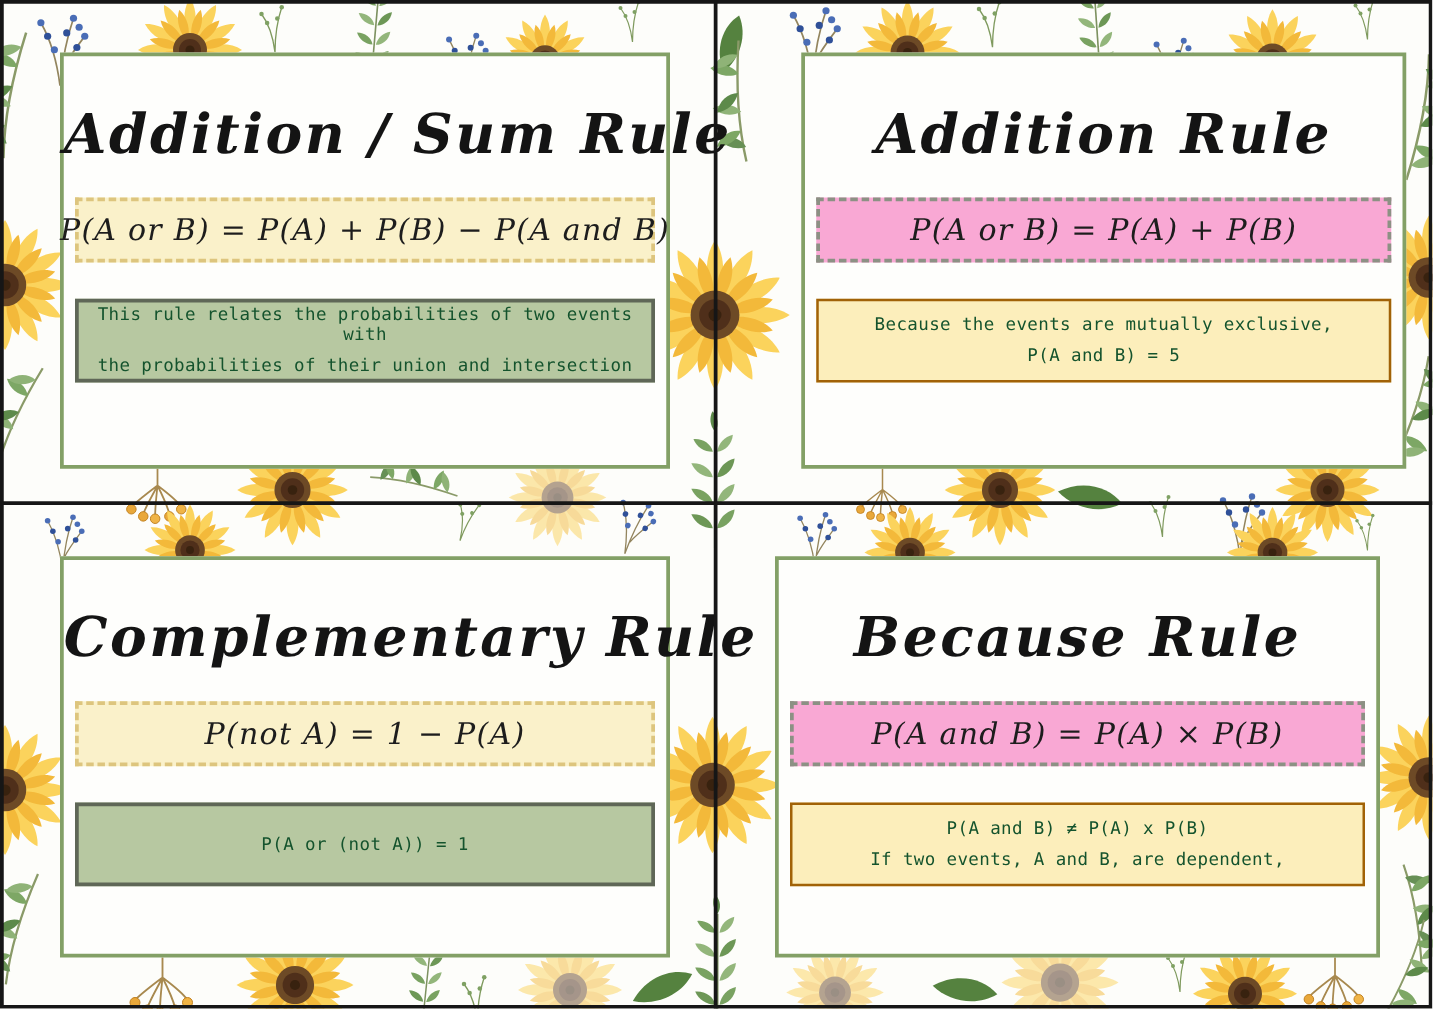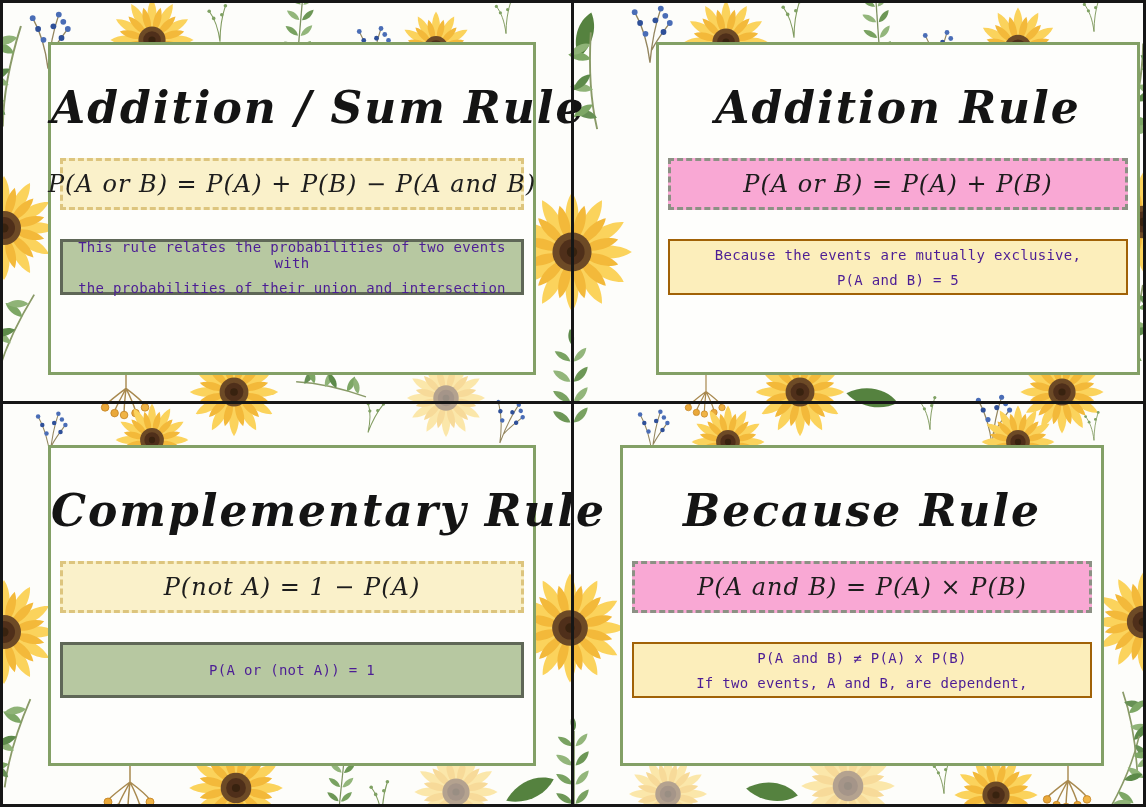--- a/index.html
+++ b/index.html
@@ -7,38 +7,38 @@
          font-family:"DejaVu Sans", sans-serif;}
   .deco{position:absolute;left:0;top:0;z-index:1;}
   .pale{opacity:.5;}
   
   .frame{position:absolute;inset:0;border:3px solid #161616;z-index:4;pointer-events:none;}
   .vline{position:absolute;left:571px;top:0;width:3px;height:807px;background:#161616;z-index:4;}
   .hline{position:absolute;left:0;top:401px;width:1146px;height:3px;background:#161616;z-index:4;}
   
   .panel{position:absolute;background:#fefefc;border:3px solid #83a066;z-index:2;}
   .panel.tl{left:48px;  top:42px;  width:482px;height:327px;}
-  .panel.tr{left:656px; top:42px;  width:478px;height:327px;}
+  .panel.tr{left:641px; top:42px;  width:478px;height:327px;}
   .panel.bl{left:48px;  top:445px; width:482px;height:315px;}
   .panel.br{left:620px; top:445px; width:478px;height:315px;}
   .card-title{position:absolute;top:8px;left:0;right:0;text-align:center;
       font-family:"DejaVu Serif", serif;font-style:italic;font-weight:700;
       font-size:44px;letter-spacing:2px;color:#141414;white-space:nowrap;}
   .card-subtitle{position:absolute;top:78px;left:0;right:0;text-align:center;
       font-family:"DejaVu Serif", serif;font-style:italic;font-weight:400;
       font-size:22px;color:#737373;white-space:nowrap;margin-top:35px;}
   .formula{position:absolute;top:113px;left:9px;right:9px;height:52px;
       display:flex;align-items:center;justify-content:center;box-sizing:border-box;
       font-family:"DejaVu Serif", serif;font-style:italic;font-size:24px;
       letter-spacing:1px;color:#1d1d1d;white-space:nowrap;}
-  .note{position:absolute;top:194px;left:9px;right:9px;height:56px;
+  .note{position:absolute;top:194px;left:9px;right:9px;height:67px;
       display:flex;flex-direction:column;justify-content:center;gap:9px;
       box-sizing:border-box;text-align:center;
       font-family:"DejaVu Sans Mono", monospace;font-size:14px;letter-spacing:.3px;
-      color:#4c1d95;}
+      color:#14532d;}
   .formula.style-yellow{background:#faf1ca;border:3px dashed #ddc57e;}
   .formula.style-green {background:#f9a8d4;border:3px dashed #8c9184;}
   .note.style-green {background:#b7c8a1;border:3px solid #5f6757;}
   .note.style-yellow{background:#fceebb;border:2px solid #a16207;}
 </style>
 </head>
 <body>
 
 <div class="board">
 

